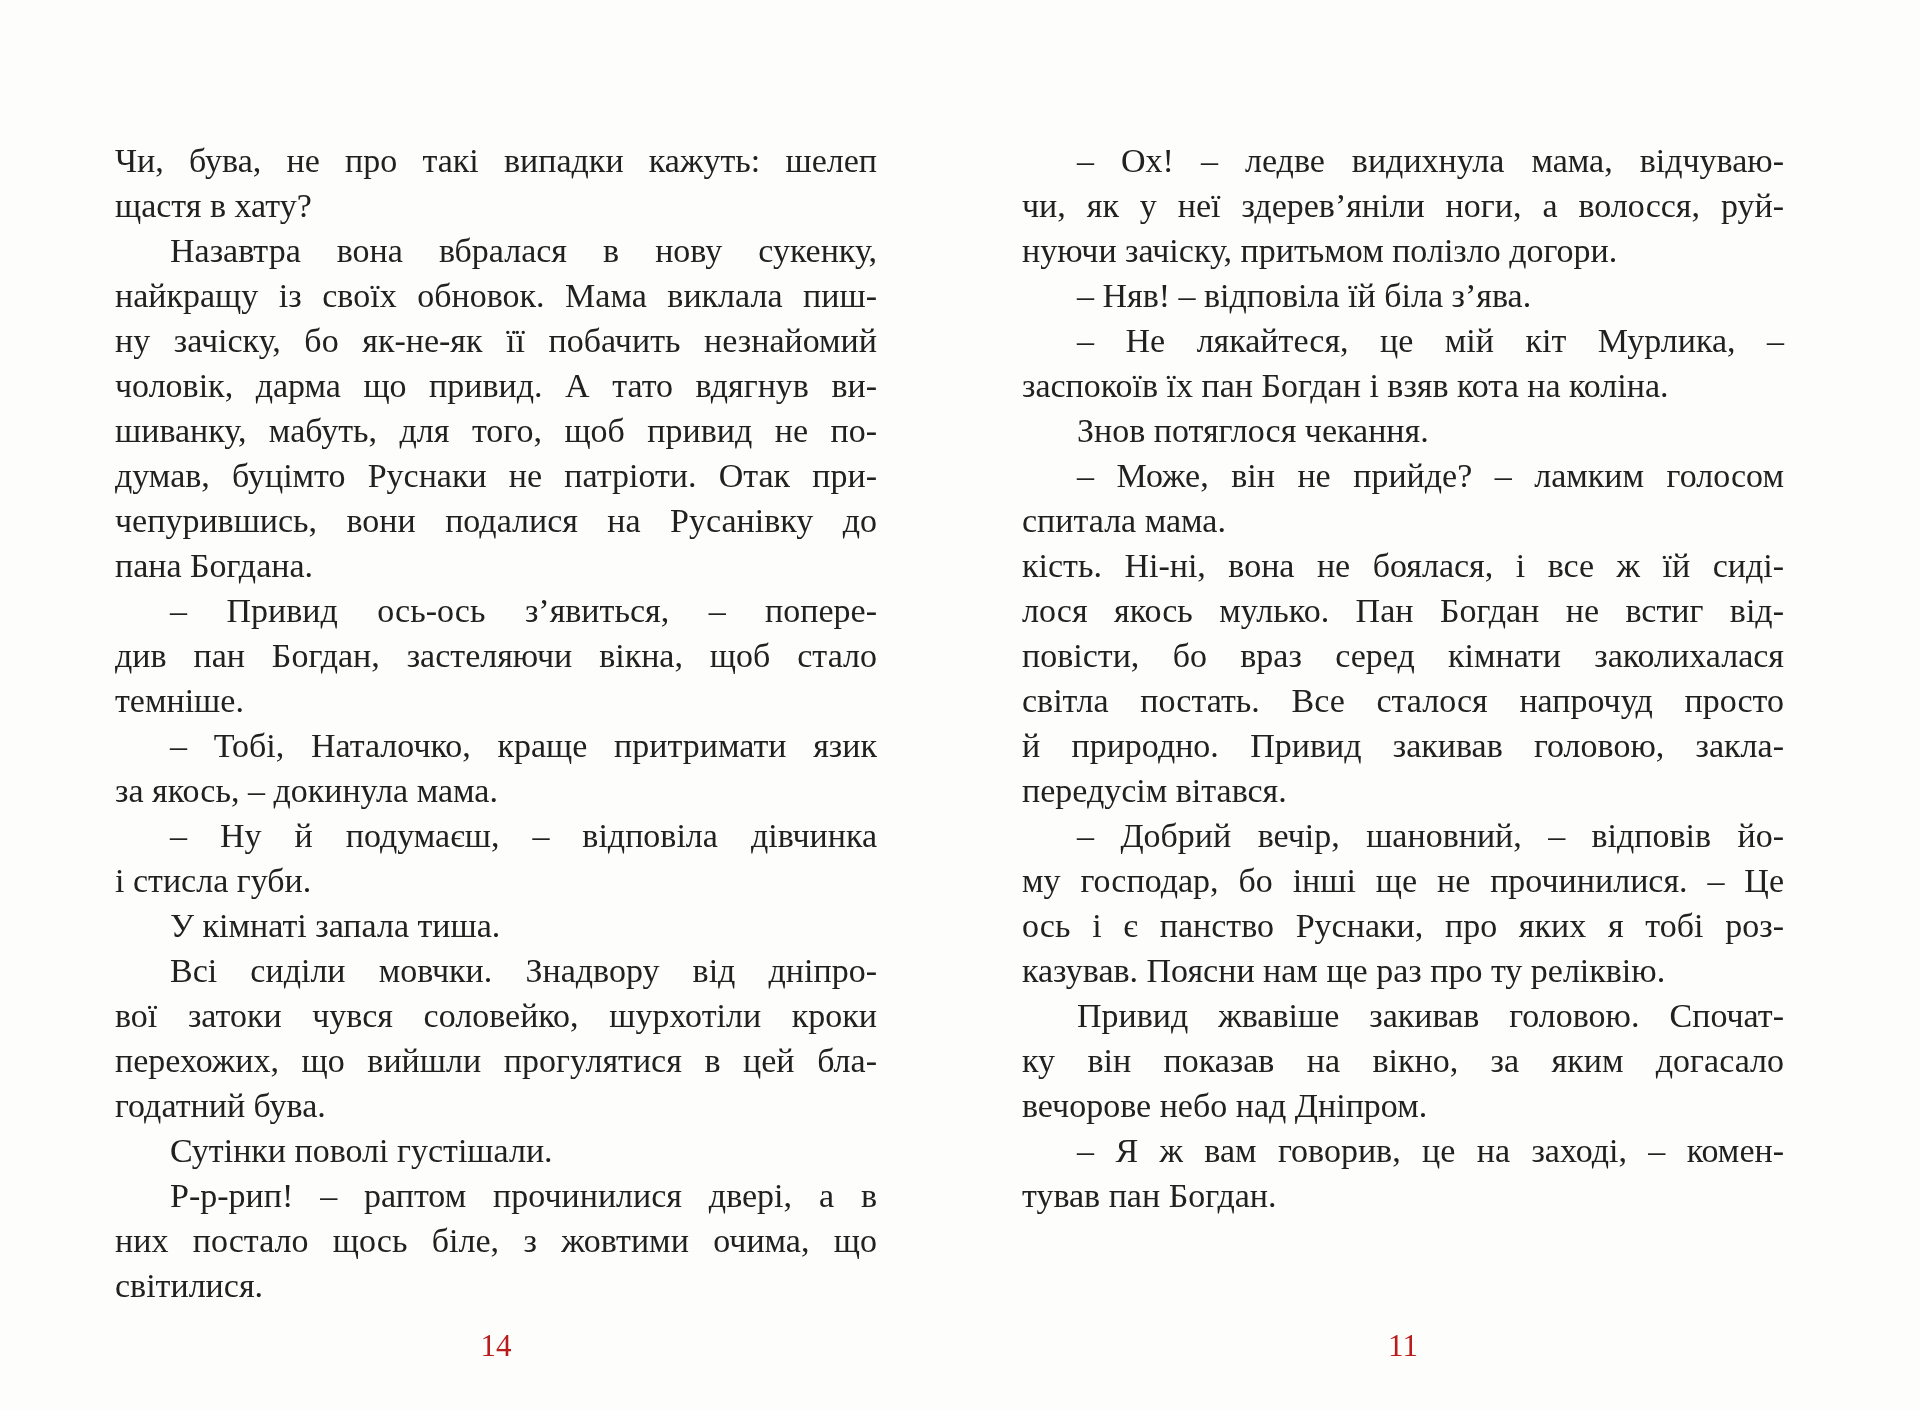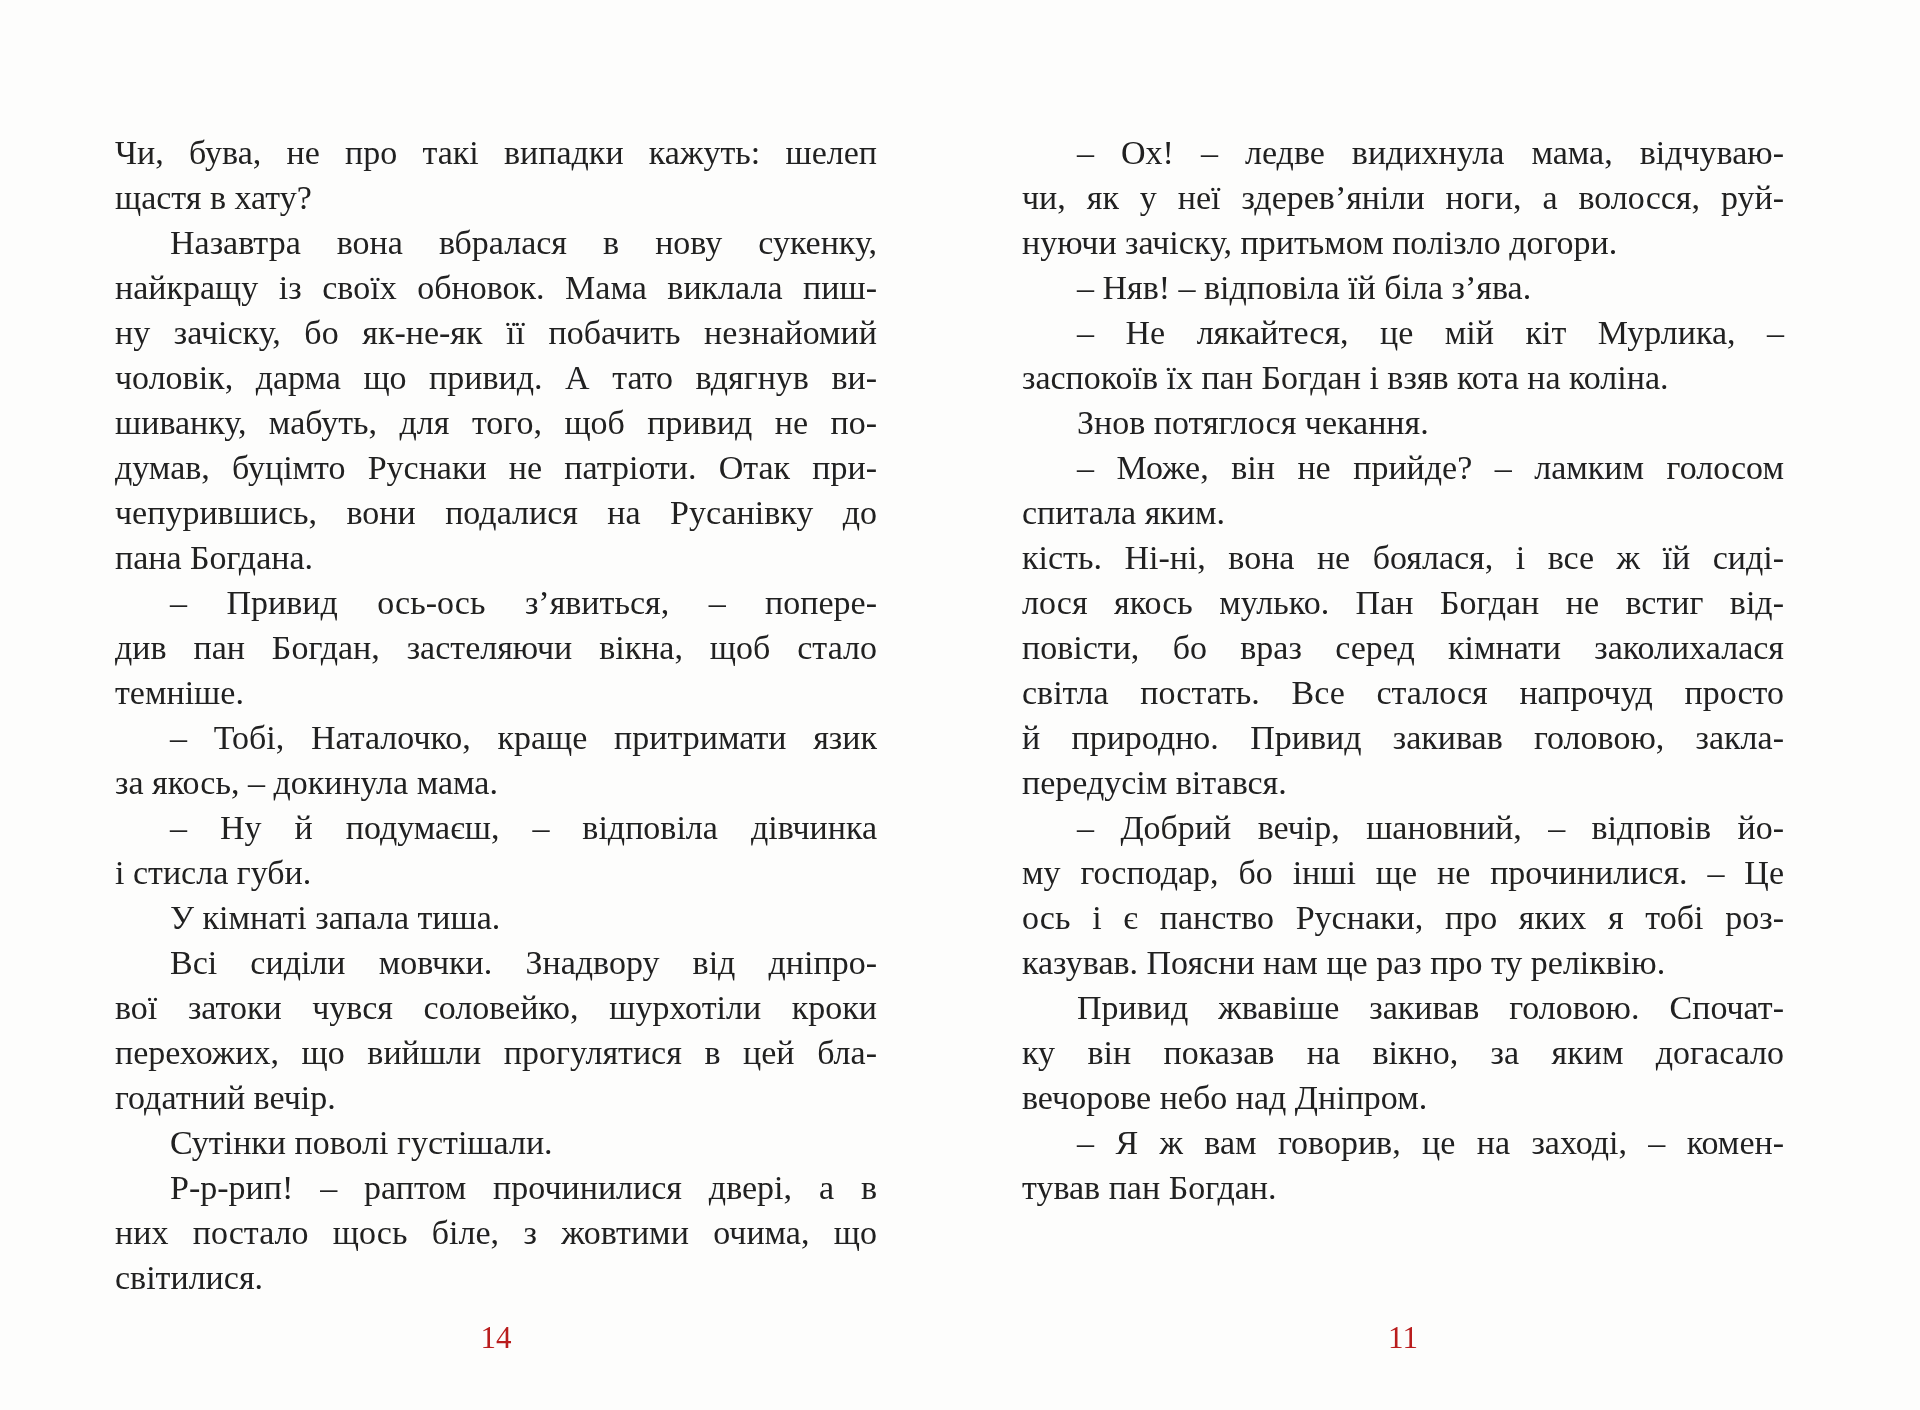--- a/index.html
+++ b/index.html
@@ -15,21 +15,21 @@
     font-family: "Liberation Serif", "DejaVu Serif", serif;
     color: #1e1e1e;
     overflow: hidden;
   }
   .spread {
     position: absolute;
     inset: 0;
   }
   .page {
     position: absolute;
-    top: 8px;
+    top: 16px;
     height: 1274px;
   }
   .page.left  { left: 115px;  width: 762px; }
   .page.right { left: 1022px; width: 762px; }
 
   .text-block {
     position: absolute;
     top: 122px;
     left: 0;
     width: 100%;
@@ -82,40 +82,40 @@
         <div class="line j">див пан Богдан, застеляючи вікна, щоб стало</div>
         <div class="line">темніше.</div>
         <div class="line j i">– Тобі, Наталочко, краще притримати язик</div>
         <div class="line">за якось, – докинула мама.</div>
         <div class="line j i">– Ну й подумаєш, – відповіла дівчинка</div>
         <div class="line">і стисла губи.</div>
         <div class="line i">У кімнаті запала тиша.</div>
         <div class="line j i">Всі сиділи мовчки. Знадвору від дніпро-</div>
         <div class="line j">вої затоки чувся соловейко, шурхотіли кроки</div>
         <div class="line j">перехожих, що вийшли прогулятися в цей бла-</div>
-        <div class="line">годатний вечір.</div>
+        <div class="line">годатний бува.</div>
         <div class="line i">Сутінки поволі густішали.</div>
         <div class="line j i">Р-р-рип! – раптом прочинилися двері, а в</div>
         <div class="line j">них постало щось біле, з жовтими очима, що</div>
         <div class="line">світилися.</div>
       </div>
     <div class="page-number">14</div>
   </section>
 
   <section class="page right">
     <div class="text-block">
         <div class="line j i">– Ох! – ледве видихнула мама, відчуваю-</div>
         <div class="line j">чи, як у неї здерев’яніли ноги, а волосся, руй-</div>
         <div class="line">нуючи зачіску, притьмом полізло догори.</div>
         <div class="line i">– Няв! – відповіла їй біла з’ява.</div>
         <div class="line j i">– Не лякайтеся, це мій кіт Мурлика, –</div>
         <div class="line">заспокоїв їх пан Богдан і взяв кота на коліна.</div>
         <div class="line i">Знов потяглося чекання.</div>
         <div class="line j i">– Може, він не прийде? – ламким голосом</div>
-        <div class="line">спитала яким.</div>
+        <div class="line">спитала мама.</div>
         <div class="line j">кість. Ні-ні, вона не боялася, і все ж їй сиді-</div>
         <div class="line j">лося якось мулько. Пан Богдан не встиг від-</div>
         <div class="line j">повісти, бо враз серед кімнати заколихалася</div>
         <div class="line j">світла постать. Все сталося напрочуд просто</div>
         <div class="line j">й природно. Привид закивав головою, закла-</div>
         <div class="line">передусім вітався.</div>
         <div class="line j i">– Добрий вечір, шановний, – відповів йо-</div>
         <div class="line j">му господар, бо інші ще не прочинилися. – Це</div>
         <div class="line j">ось і є панство Руснаки, про яких я тобі роз-</div>
         <div class="line">казував. Поясни нам ще раз про ту реліквію.</div>

